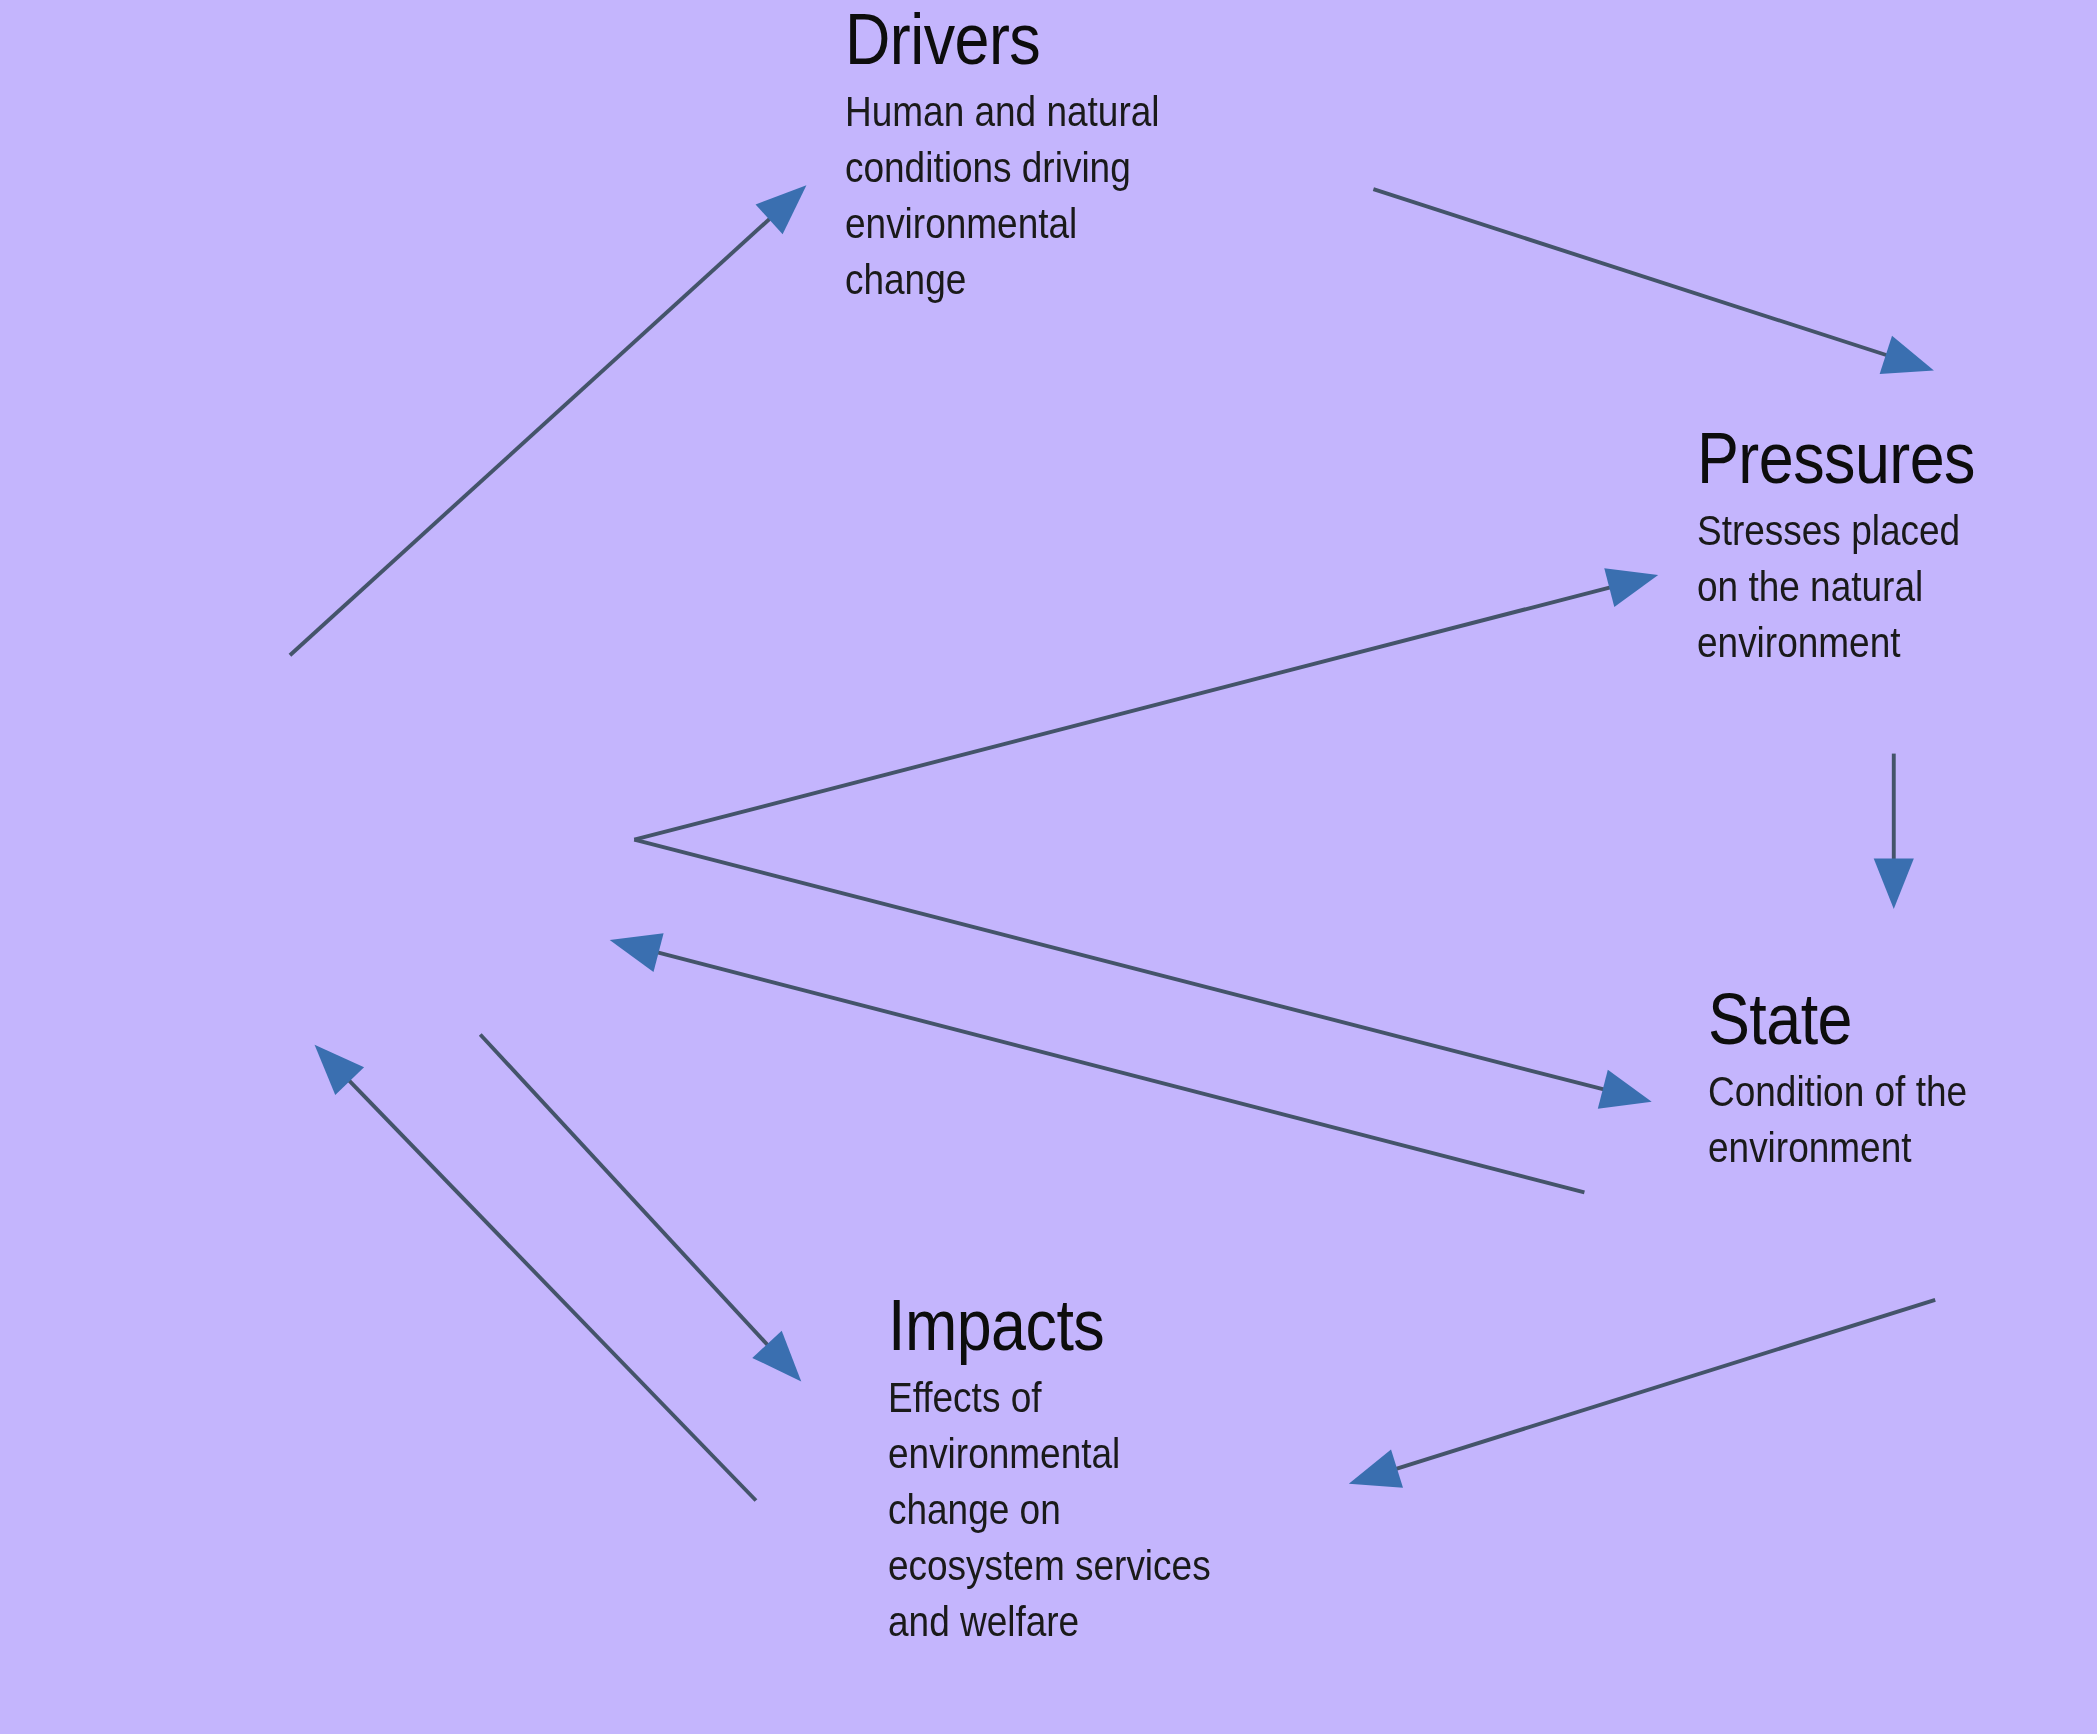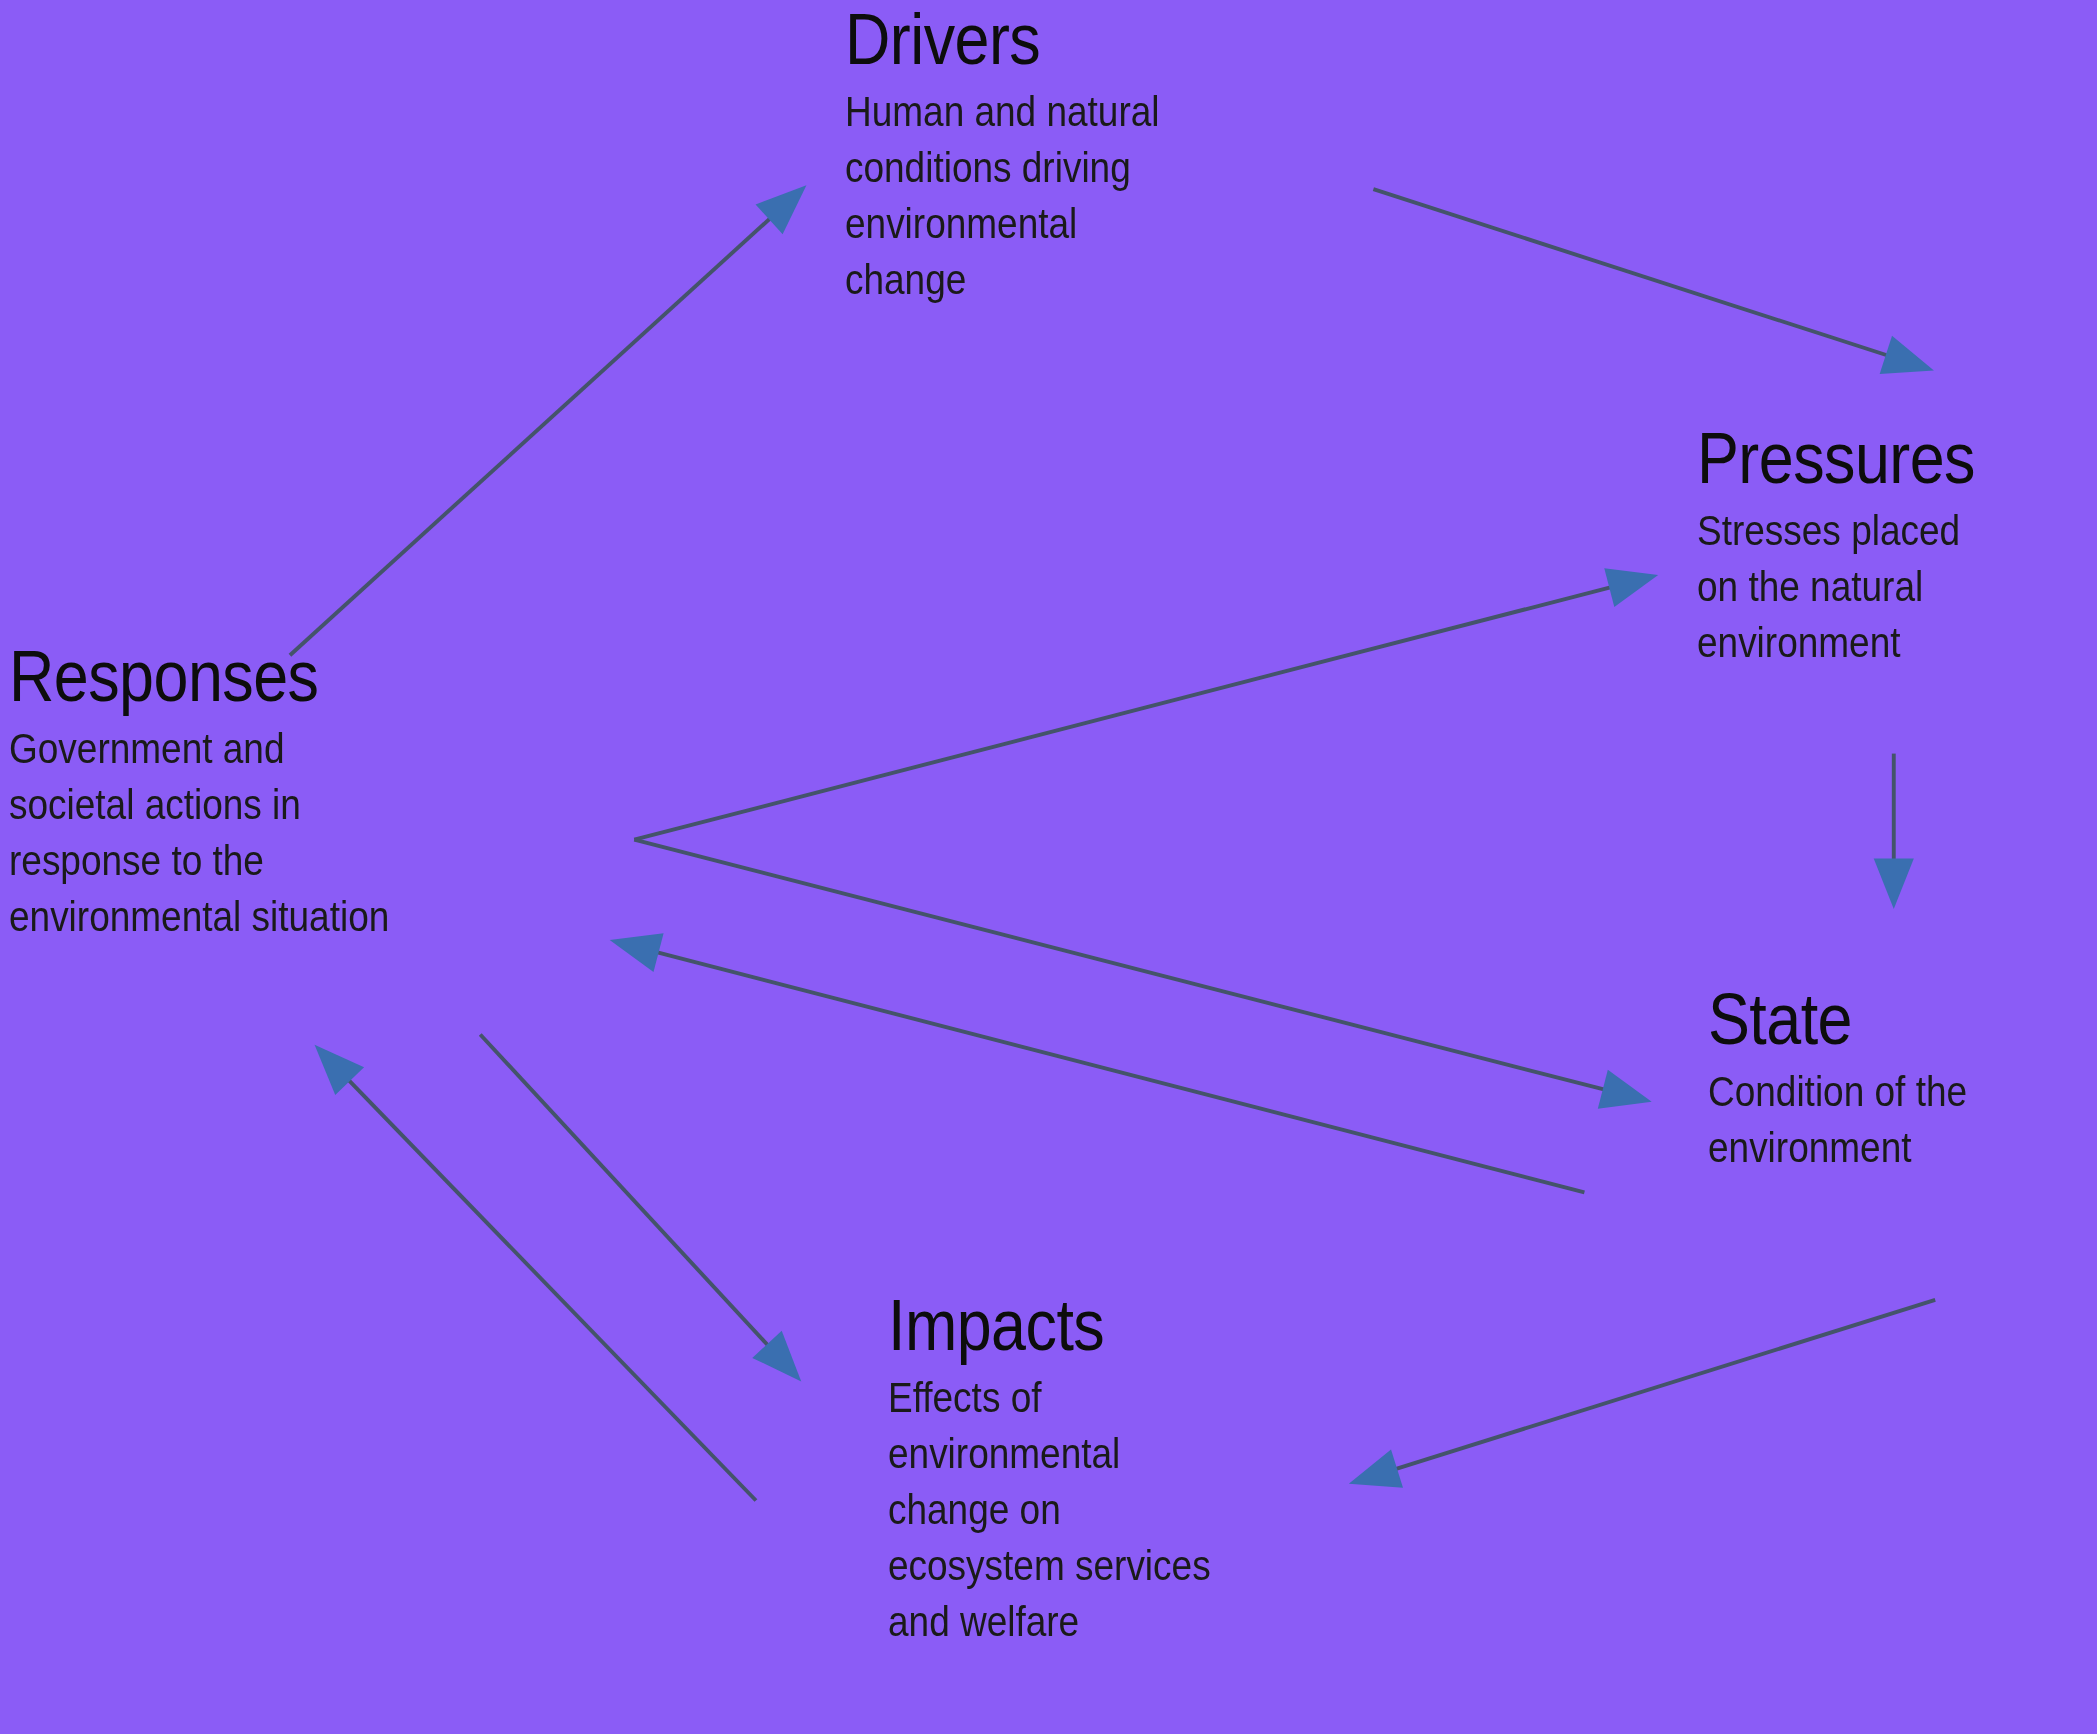--- a/index.html
+++ b/index.html
@@ -5,21 +5,21 @@
 <style>
   html, body {
     margin: 0;
     padding: 0;
     background: #ffffff;
   }
   #canvas {
     position: relative;
     width: 2097px;
     height: 1735px;
-    background: #8b5cf6;
+    background: #c4b5fd;
     overflow: hidden;
     font-family: "Liberation Sans", "DejaVu Sans", sans-serif;
   }
   #arrow-layer {
     position: absolute;
     left: 0;
     top: 0;
     width: 2097px;
     height: 1735px;
     pointer-events: none;
@@ -139,24 +139,15 @@
     <div class="node-title">Impacts</div>
     <div class="node-desc">
         <span class="ln">Effects of</span>
         <span class="ln">environmental</span>
         <span class="ln">change on</span>
         <span class="ln">ecosystem services</span>
         <span class="ln">and welfare</span>
       </div>
   </div>
 
-  <div class="node" id="node-responses">
-    <div class="node-title">Responses</div>
-    <div class="node-desc">
-        <span class="ln">Government and</span>
-        <span class="ln">societal actions in</span>
-        <span class="ln">response to the</span>
-        <span class="ln">environmental situation</span>
-      </div>
-  </div>
 
 </div>
 
 
 </body></html>

